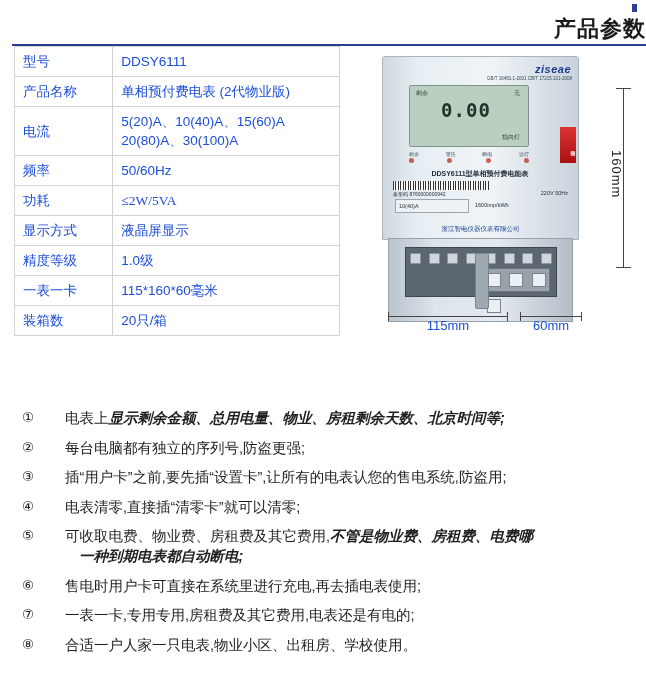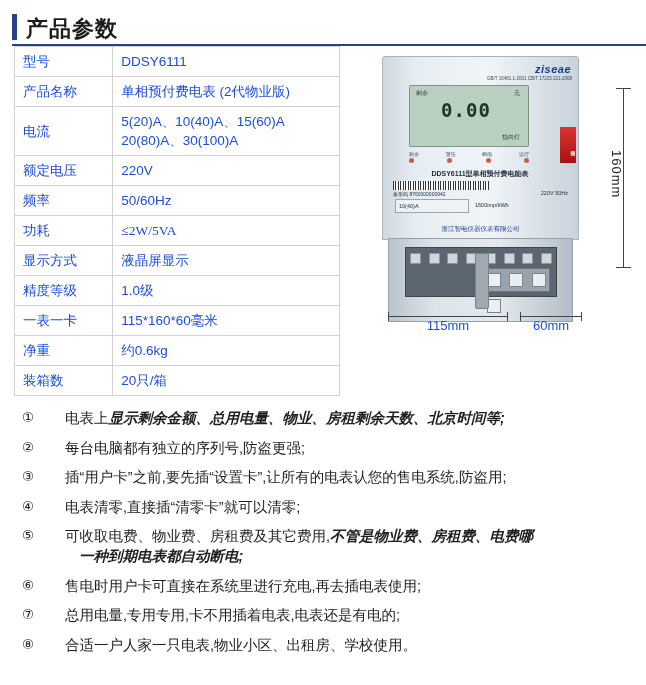--- a/index.html
+++ b/index.html
@@ -427,21 +427,21 @@
   .feature .cont {
     display: block;
     padding-left: 14px;
   }
 </style>
 </head>
 <body>
 
 <div class="page">
 
-  <div class="section-title" style="position:absolute;left:6px;top:4px;width:634px;">
+  <div class="section-title" style="position:absolute;left:6px;top:4px;width:634px;flex-direction:column;">
     <span class="bar"></span>
     <span class="txt">产品参数</span>
   </div>
 
   <div class="spec-wrap">
     <table class="spec">
       <tbody id="spec-body">
           <tr>
             <td class="k">型号</td>
             <td class="v" style="white-space: pre-line;">DDSY6111</td>
@@ -449,46 +449,38 @@
           <tr>
             <td class="k">产品名称</td>
             <td class="v" style="white-space: pre-line;">单相预付费电表 (2代物业版)</td>
           </tr>
           <tr>
             <td class="k">电流</td>
             <td class="v" style="white-space: pre-line;">5(20)A、10(40)A、15(60)A
 20(80)A、30(100)A</td>
           </tr>
           <tr>
-            <td class="k">额定电压</td>
-            <td class="v" style="white-space: pre-line;">220V</td>
-          </tr>
-          <tr>
             <td class="k">频率</td>
             <td class="v" style="white-space: pre-line;">50/60Hz</td>
           </tr>
           <tr>
             <td class="k">功耗</td>
             <td class="v" style="white-space: pre-line; font-family: Liberation Serif, serif;">≤2W/5VA</td>
           </tr>
           <tr>
             <td class="k">显示方式</td>
             <td class="v" style="white-space: pre-line;">液晶屏显示</td>
           </tr>
           <tr>
             <td class="k">精度等级</td>
             <td class="v" style="white-space: pre-line;">1.0级</td>
           </tr>
           <tr>
             <td class="k">一表一卡</td>
             <td class="v" style="white-space: pre-line;">115*160*60毫米</td>
-          </tr>
-          <tr>
-            <td class="k">净重</td>
-            <td class="v" style="white-space: pre-line;">约0.6kg</td>
           </tr>
           <tr>
             <td class="k">装箱数</td>
             <td class="v" style="white-space: pre-line;">20只/箱</td>
           </tr>
         </tbody>
     </table>
   </div>
 
   <div class="photo-area">
@@ -594,21 +586,21 @@
       <div class="feature">
         <span class="no">⑤</span>
         <span class="body"><span>可收取电费、物业费、房租费及其它费用,</span><b>不管是物业费、房租费、电费哪</b><b class="cont">一种到期电表都自动断电;</b></span>
       </div>
       <div class="feature">
         <span class="no">⑥</span>
         <span class="body"><span>售电时用户卡可直接在系统里进行充电,再去插电表使用;</span></span>
       </div>
       <div class="feature">
         <span class="no">⑦</span>
-        <span class="body"><span>总用电量,专用专用,卡不用插着电表,电表还是有电的;</span></span>
+        <span class="body"><span>一表一卡,专用专用,房租费及其它费用,电表还是有电的;</span></span>
       </div>
       <div class="feature">
         <span class="no">⑧</span>
         <span class="body"><span>合适一户人家一只电表,物业小区、出租房、学校使用。</span></span>
       </div>
     </div>
 
 </div>
 
 </body></html>

